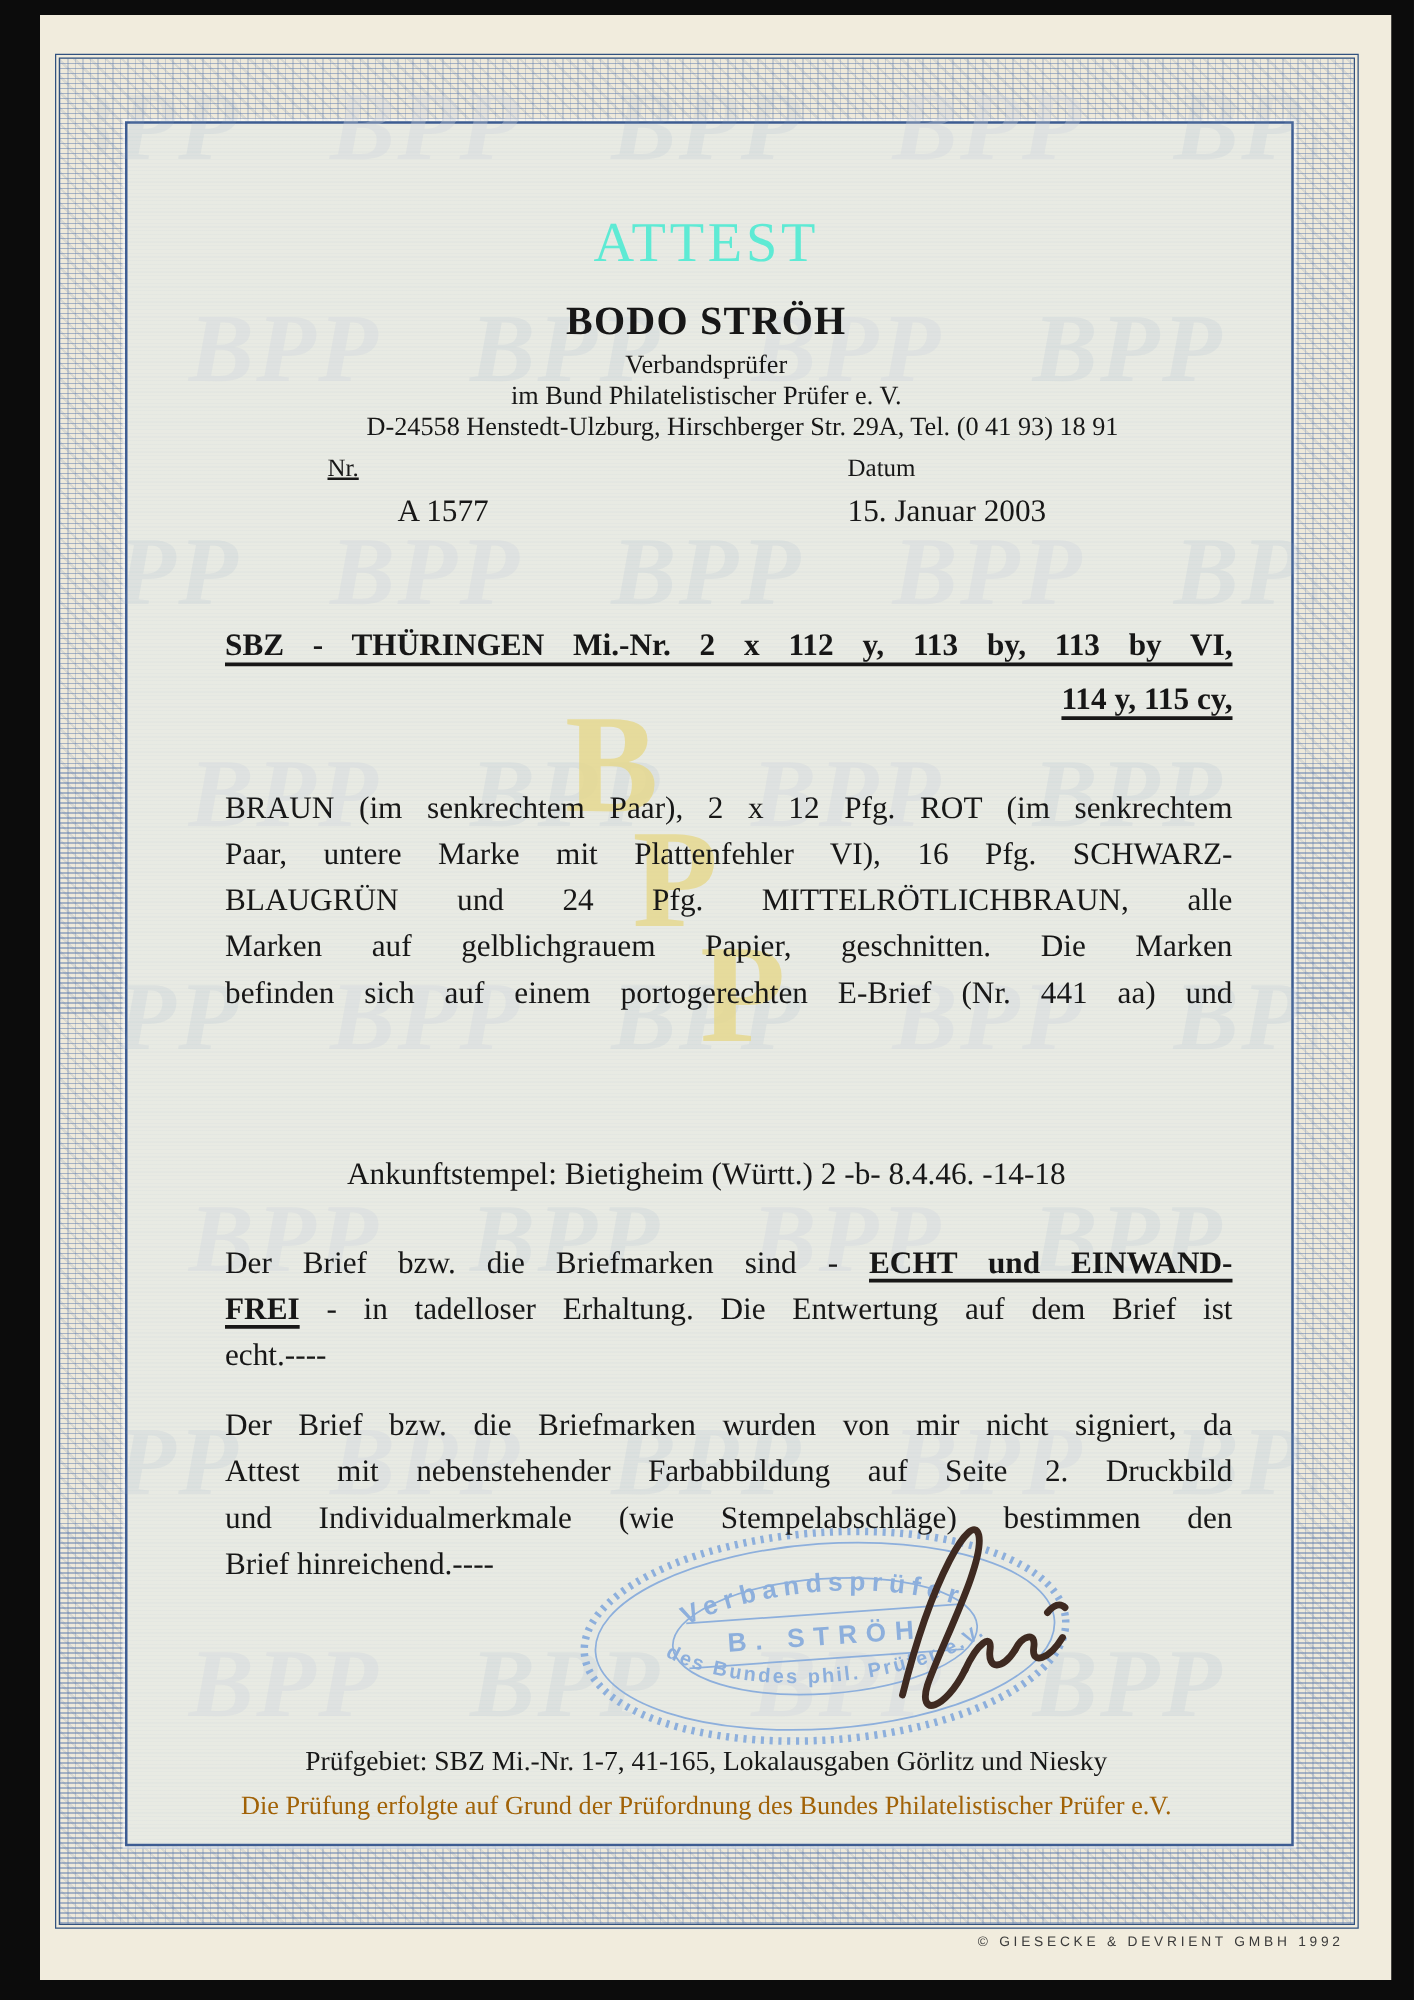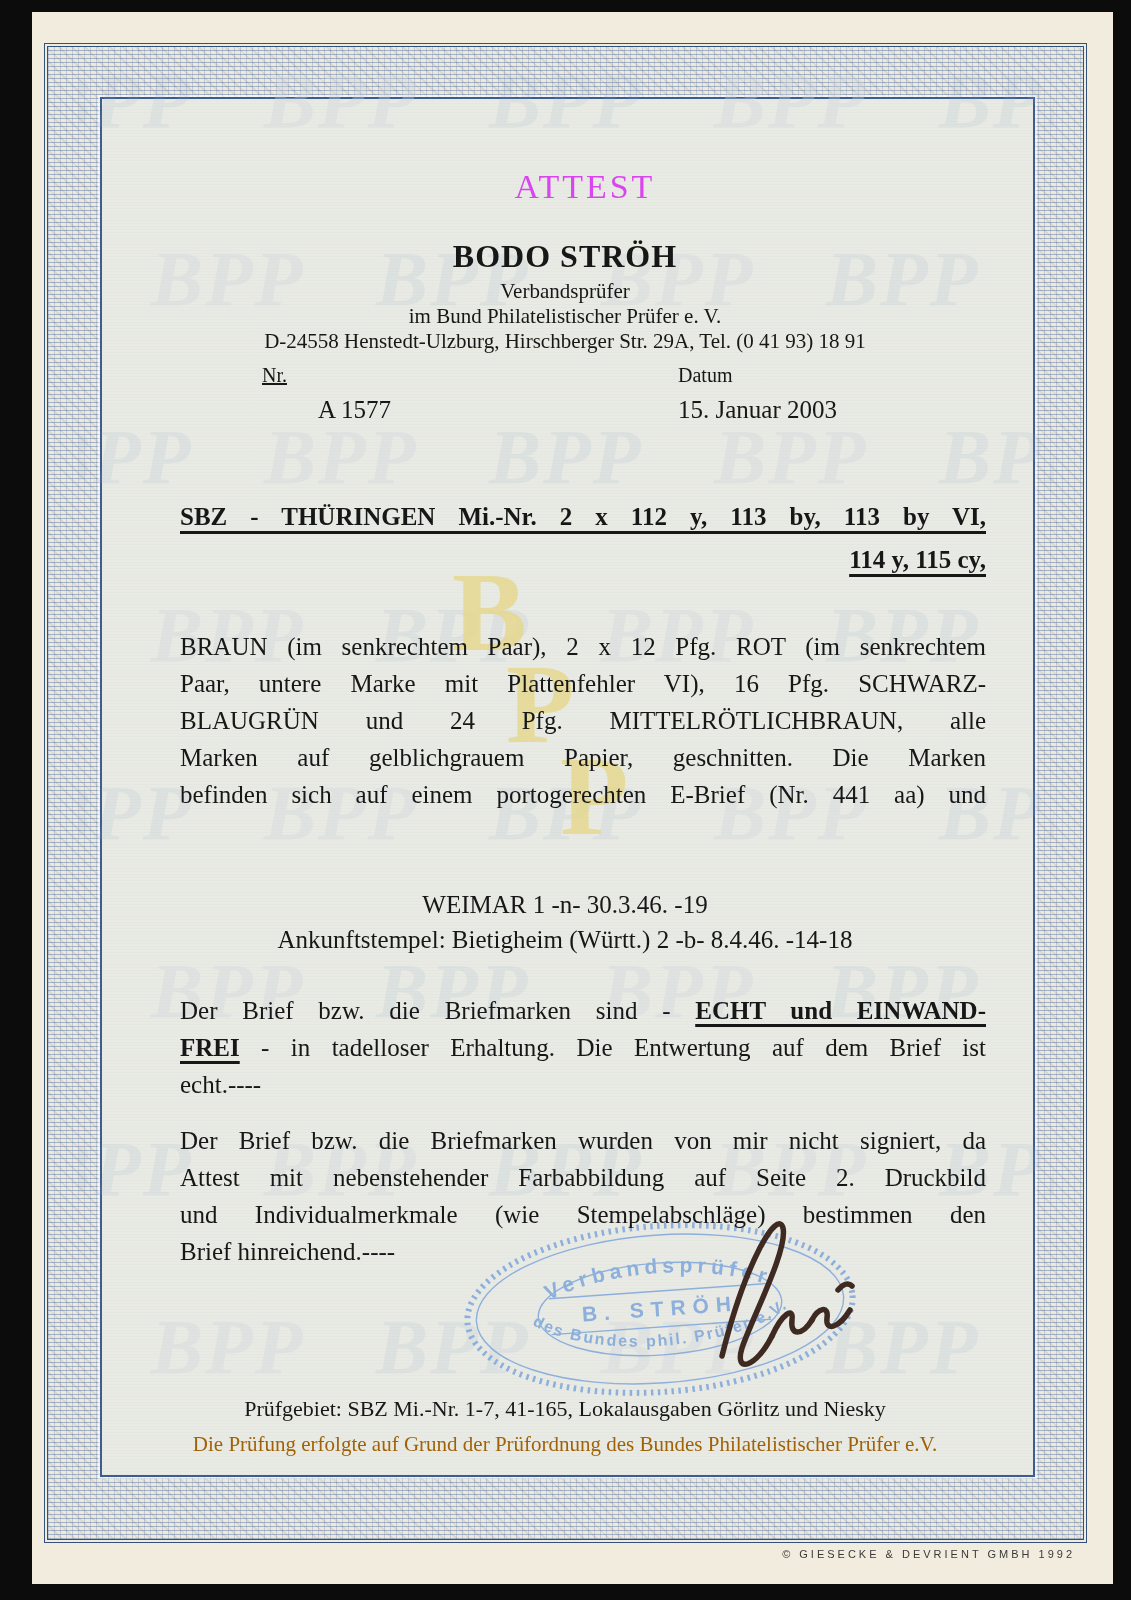--- a/index.html
+++ b/index.html
@@ -23,21 +23,21 @@
                  letter-spacing:2px;user-select:none;}
   .wm-layer span:nth-child(odd){color:rgba(150,172,203,.13);}
   .wm-layer span:nth-child(even){color:rgba(205,213,222,.35);}
   .yellow-bpp{position:absolute;z-index:2;font-weight:bold;font-size:112px;
               color:#e6d88b;opacity:.8;line-height:1;}
   .content{position:absolute;inset:0;z-index:3;}
   .abs{position:absolute;}
   .center{left:103px;width:924px;text-align:center;}
   .blk{left:180px;width:806px;font-size:25px;line-height:37px;}
   .jline{text-align:justify;text-align-last:justify;}
-  .title{font-size:34px;letter-spacing:3px;color:#d946ef;padding-left:20px;}
+  .title{font-size:45px;letter-spacing:3px;color:#5eead4;}
   .name{font-size:32px;font-weight:bold;letter-spacing:1px;}
   .sub{font-size:21px;}
   .lbl{font-size:20px;}
   .val{font-size:25px;text-align:center;}
   .subject{font-weight:bold;text-decoration:underline;text-decoration-thickness:2.5px;
            text-underline-offset:6px;}
   .bold-u{font-weight:bold;text-decoration:underline;text-decoration-thickness:2.5px;
           text-underline-offset:5px;}
   .seal-svg{position:absolute;left:458px;top:1218px;z-index:2;transform:rotate(-4deg);opacity:.92;}
   .sig-svg{position:absolute;left:692px;top:1198px;z-index:5;}
@@ -128,39 +128,38 @@
       <path d="M120,122 C126,110 137,107 135,120 C133,134 147,130 158,112"></path>
       <path d="M146,92 C151,86 156,84 160,88"></path>
     </g>
   </svg>
 
   <div class="content">
     <div class="abs center title" style="top:168px;">ATTEST</div>
     <div class="abs center name" style="top:238px;">BODO STRÖH</div>
     <div class="abs center sub" style="top:279px;">Verbandsprüfer</div>
     <div class="abs center sub" style="top:304px;">im Bund Philatelistischer Prüfer e. V.</div>
-    <div class="abs center sub" style="top:329px;">D-24558 Henstedt-Ulzburg, Hirschberger Str. 29A, Tel. (0 41 93) 18 91</div>
+    <div class="abs center sub" style="top:329px;margin-left:29px;">D-24558 Henstedt-Ulzburg, Hirschberger Str. 29A, Tel. (0 41 93) 18 91</div>
 
     <div class="abs lbl" style="left:262px;top:364px;text-decoration:underline;">Nr.</div>
     <div class="abs val" style="left:318px;top:396px;">A 1577</div>
     <div class="abs lbl" style="left:678px;top:364px;">Datum</div>
     <div class="abs val" style="left:678px;top:396px;">15. Januar 2003</div>
 
     <div class="abs blk jline subject" style="top:498px;">SBZ - THÜRINGEN  Mi.-Nr.   2 x 112 y,  113 by,  113 by VI,</div>
     <div class="abs blk subject" style="top:541px;text-align:right;">114 y,  115 cy,</div>
 
     <div class="abs blk" style="top:628px;">
       <div class="jline">BRAUN (im senkrechtem Paar), 2 x 12 Pfg. ROT (im senkrechtem</div>
       <div class="jline">Paar, untere Marke mit Plattenfehler VI),  16 Pfg. SCHWARZ-</div>
       <div class="jline">BLAUGRÜN und 24 Pfg. MITTELRÖTLICHBRAUN, alle</div>
       <div class="jline">Marken auf gelblichgrauem Papier, geschnitten. Die Marken</div>
       <div class="jline">befinden sich auf einem portogerechten E-Brief (Nr. 441 aa) und</div>
     </div>
 
-    <div class="abs center val" style="top:891px;">WEIMAR 1 -n- 30.3.46. -19</div>
     <div class="abs center val" style="top:926px;">Ankunftstempel: Bietigheim (Württ.) 2 -b- 8.4.46. -14-18</div>
 
     <div class="abs blk" style="top:992px;">
       <div class="jline"><span>Der Brief bzw. die Briefmarken sind - </span><span class="bold-u">ECHT und EINWAND-</span></div>
       <div class="jline"><span class="bold-u">FREI</span><span> - in tadelloser Erhaltung. Die Entwertung auf dem Brief ist</span></div>
       <div>echt.----</div>
     </div>
 
     <div class="abs blk" style="top:1122px;">
       <div class="jline">Der Brief bzw. die Briefmarken wurden von mir nicht signiert, da</div>

